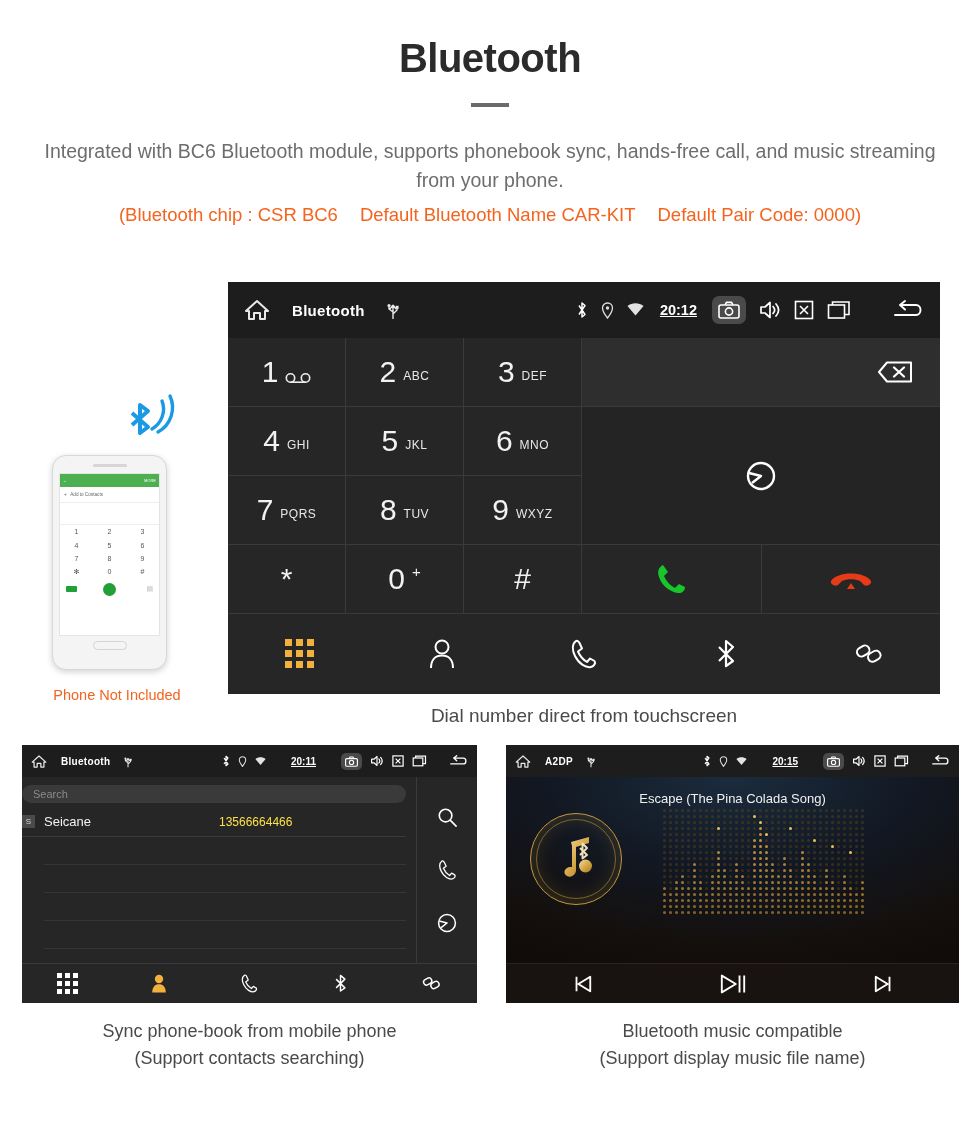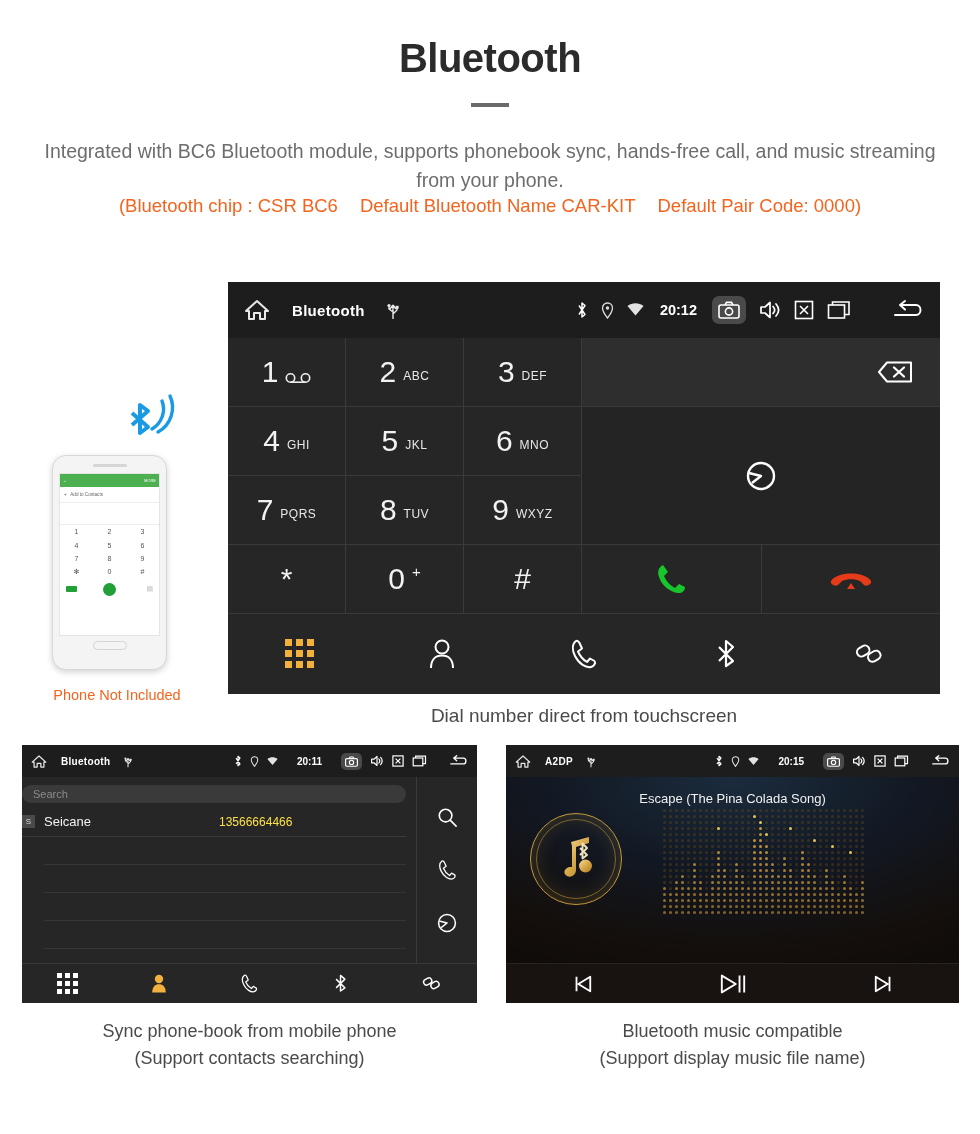--- a/index.html
+++ b/index.html
@@ -31,20 +31,21 @@
     font-size: 19.5px;
     color: #6d6d6d;
     line-height: 29px;
     margin-top: 30px;
     padding: 0 40px;
   }
   .orange-line {
     text-align: center;
     color: #f4641e;
     font-size: 18.5px;
+    margin-top: 9px;
   }
   .orange-line span.gap { display: inline-block; width: 22px; }
 
   
   .dialer-unit {
     position: absolute;
     left: 228px; top: 282px;
     width: 712px; height: 412px;
     background: #262626;
   }
@@ -53,21 +54,21 @@
     height: 56px;
     background: #1d1d1d;
     display: flex;
     align-items: center;
     padding: 0 16px;
     color: #fff;
   }
   .sb-left { display: flex; align-items: center; gap: 22px; flex: 0 0 auto; }
   .sb-title { font-size: 15px; font-weight: bold; letter-spacing: .3px; }
   .sb-spacer { flex: 1 1 auto; }
-  .sb-right { display: flex; align-items: center; gap: 13px; }
+  .sb-right { display: flex; align-items: center; gap: 13px; text-decoration: underline; }
   .sb-time { font-size: 14.5px; font-weight: bold; margin: 0 2px 0 3px; }
   .ic { display:inline-block; line-height:0; }
   .ic svg { display: block; }
   .cam-hl { background: #4a4a4a; border-radius: 7px; padding: 5px 6px; line-height:0; }
 
   
   .keys-wrap { display: flex; height: 275px; }
   .keypad {
     width: 354px;
     display: grid;
@@ -137,21 +138,21 @@
   }
 
   
   .unit-phonebook { position:absolute; left:22px; top:745px; width:455px; height:258px; background:#262626; }
   .unit-music { position:absolute; left:506px; top:745px; width:453px; height:258px; background:#84cc16; }
 
   .sb-sm { height:32px; background:#1d1d1d; display:flex; align-items:center; padding:0 9px; color:#fff; }
   .sb-sm .sb-title { font-size:10px; }
   .sb-sm .sb-left { gap:14px; }
   .sb-sm .sb-right { gap:8px; }
-  .sb-sm .sb-time { font-size:10px; font-weight:bold; margin:0 11px; }
+  .sb-sm .sb-time { font-size:10px; font-weight:bold; margin:0 17px; }
   .sb-sm .cam-hl { padding:3px 4px; border-radius:5px; }
 
   .pb-body { display:flex; height:186px; }
   .pb-list { flex:1; padding:8px 10px 0 0; border-right:1px solid #3a3a3a; }
   .searchbar {
     height:18px; background:#3a3a3a; border-radius:10px;
     display:flex; align-items:center; padding:0 11px;
     color:#8b8b8b; font-size:11px;
   }
   .contact-row { display:flex; align-items:center; height:30px; border-bottom:1px solid #3a3a3a; margin-top:4px; }

